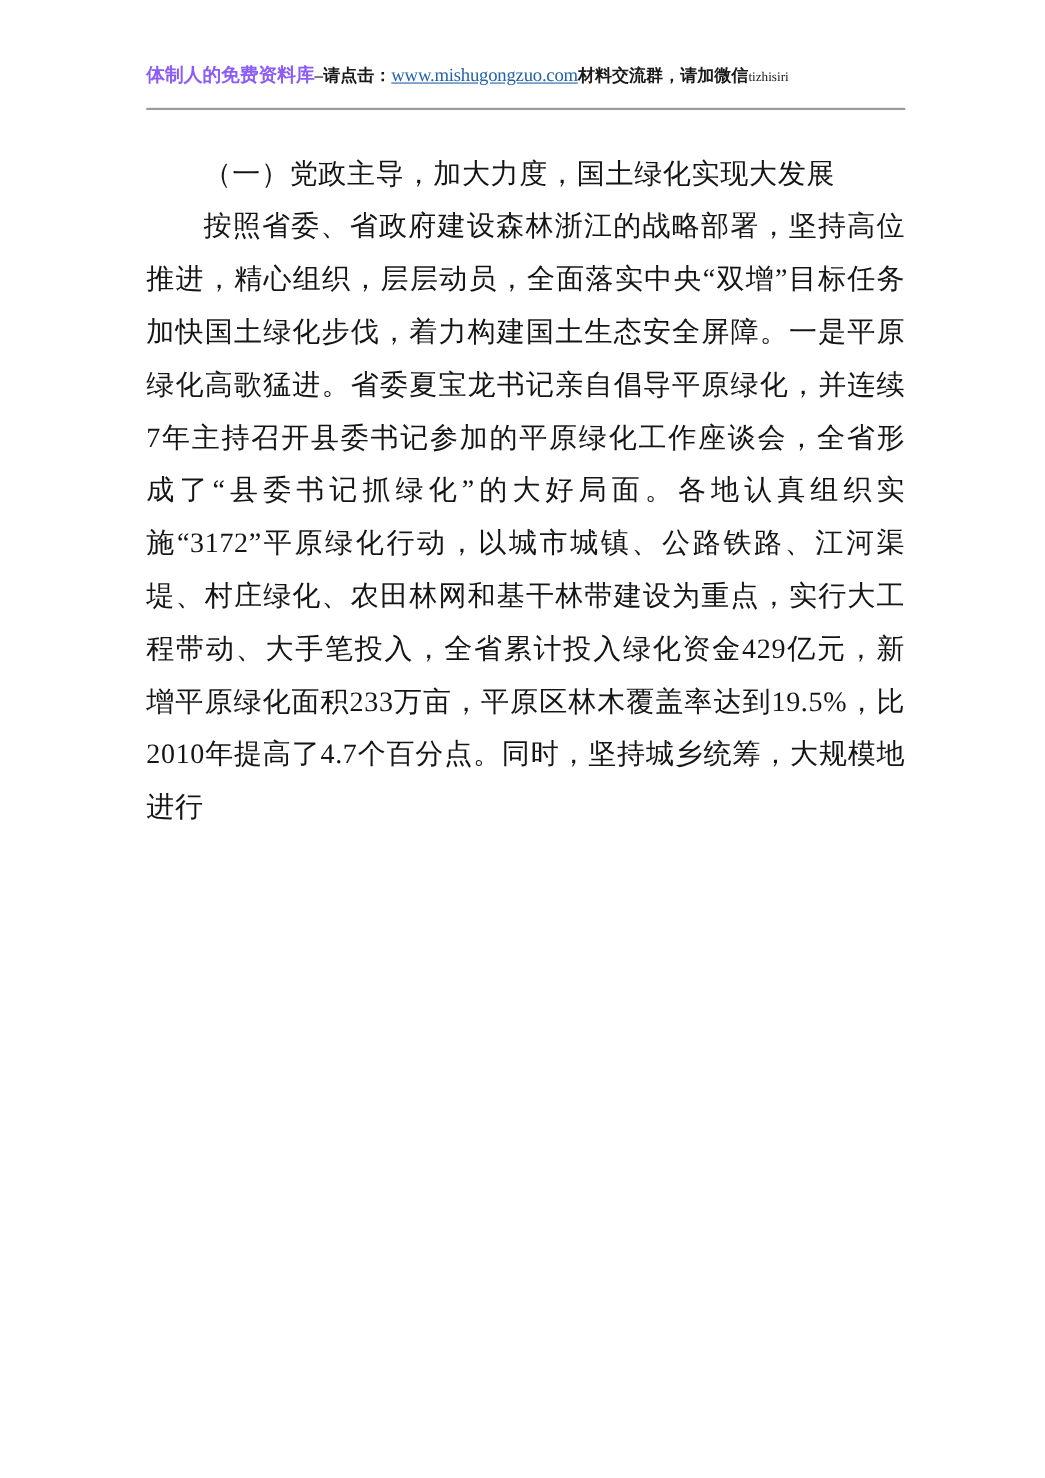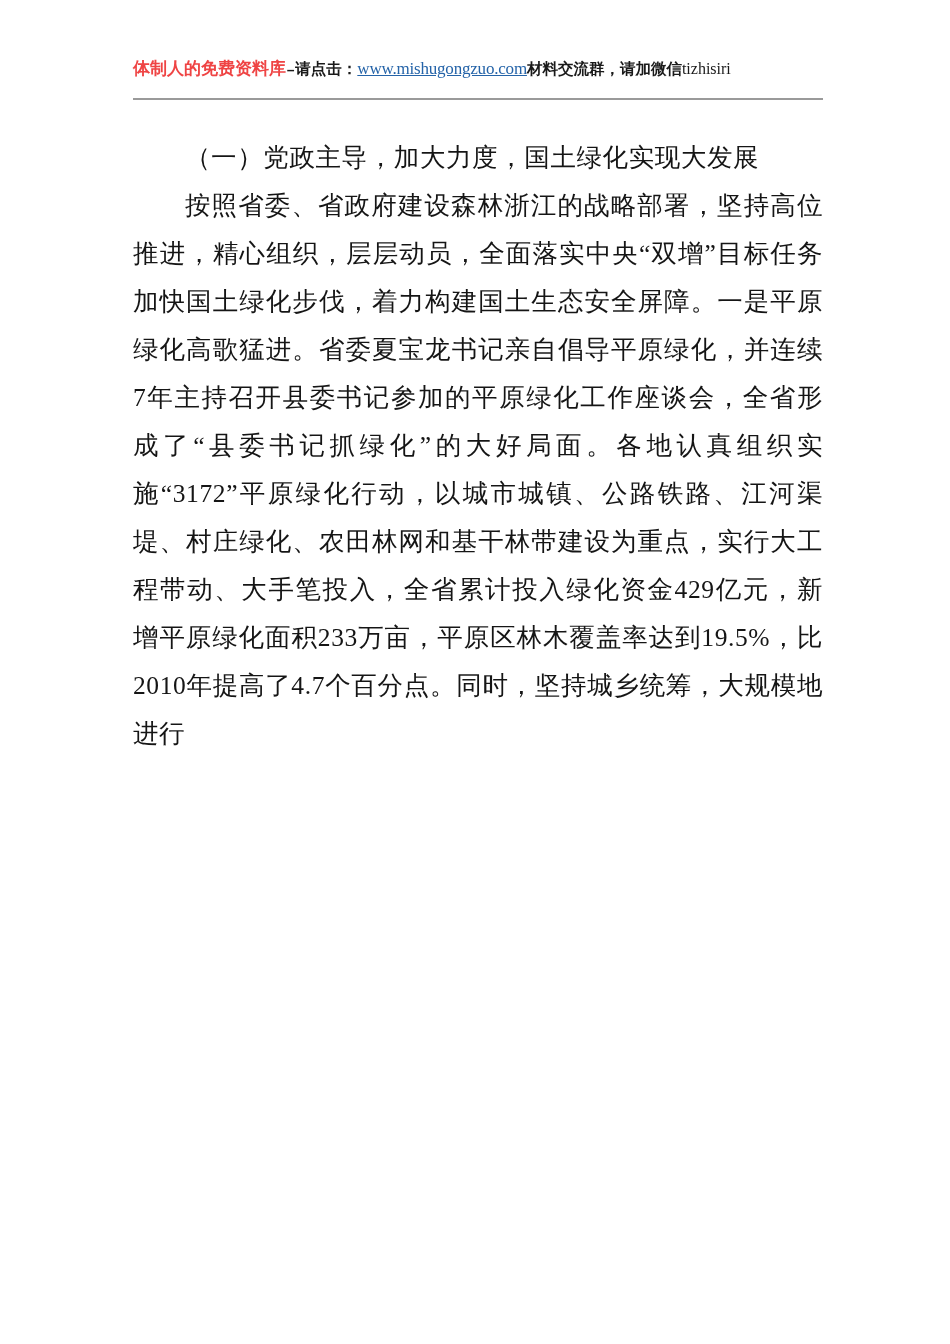--- a/index.html
+++ b/index.html
@@ -30,48 +30,48 @@
     top: 54px;
     width: 690px;
   }
   .header-line {
     font-size: 15.5px;
     line-height: 30px;
     white-space: nowrap;
     letter-spacing: 0px;
   }
   .hdr-red {
-    color: #ef4444;
+    color: #8b5cf6;
     font-weight: bold;
     font-family: Liberation Mono, monospace;
     font-size: 17px;
   }
   .hdr-dark {
     color: #1a1a1a;
     font-weight: bold;
-    font-family: Liberation Mono, monospace;
+    font-family: Liberation Serif, serif;
     font-size: 15.5px;
   }
   .hdr-url {
     color: #2463a8;
     text-decoration: underline;
     font-family: "Liberation Serif", serif;
     font-size: 17px;
     letter-spacing: -0.2px;
   }
   .hdr-tail {
     color: #1a1a1a;
     font-family: "Liberation Sans", sans-serif;
     font-size: 15.5px;
     font-weight: bold;
   }
   .hdr-latin {
     color: #1a1a1a;
     font-family: "Liberation Serif", serif;
-    font-size: 16px;
+    font-size: 12px;
     font-weight: normal;
   }
   .header-rule {
     position: absolute;
     left: 133px;
     top: 98px;
     width: 690px;
     height: 2px;
     background: #9a9a9a;
   }

